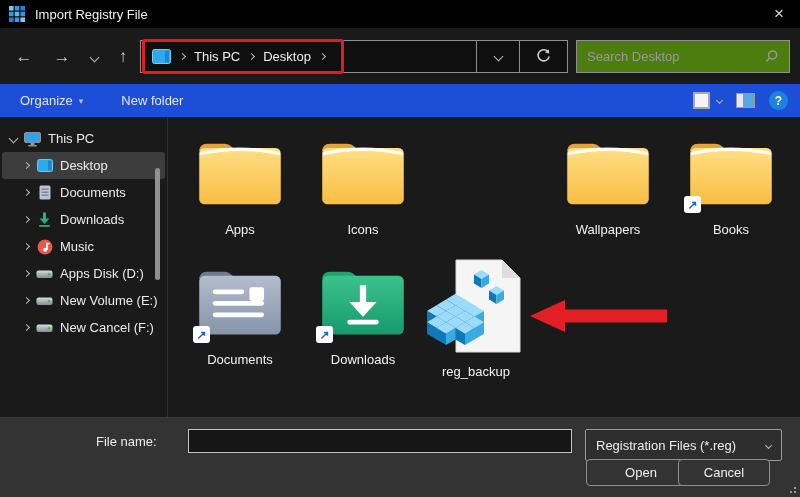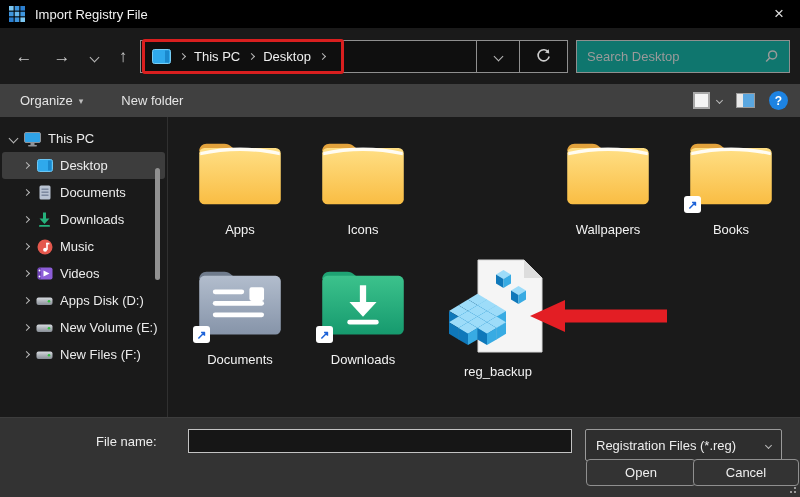--- a/index.html
+++ b/index.html
@@ -20,27 +20,27 @@
   .chev.d { transform:rotate(45deg); }
   .chev.sm { width:5px; height:5px; }
   .addr-box { position:absolute; left:140px; top:40px; width:428px; height:33px; border:1px solid #8f8f8f; background:#0f0f0f; display:flex; align-items:center; }
   .crumbs { flex:0 0 335px; display:flex; align-items:center; height:100%; padding-left:11px; gap:9px; }
   .crumb { font-size:13px; color:#efefef; }
   .addr-div { width:1px; height:100%; background:#8f8f8f; }
   .addr-btn { height:100%; display:flex; align-items:center; justify-content:center; }
   .addr-btn.chv { width:42px; }
   .addr-btn.rfr { flex:1; }
   .red-rect { position:absolute; left:142px; top:39px; width:202px; height:35px; border:3px solid #d91f1f; border-radius:3px; pointer-events:none; z-index:5; }
-  .search-box { position:absolute; left:576px; top:40px; width:214px; height:33px; border:1px solid #8f8f8f; background:#0f766e; display:flex; align-items:center; }
+  .search-box { position:absolute; left:576px; top:40px; width:214px; height:33px; border:1px solid #8f8f8f; background:#4d7c0f; display:flex; align-items:center; }
   .search-box input { flex:1; background:transparent; border:0; outline:0; color:#e8e8e8; font-size:13px; padding-left:10px; font-family:"Liberation Sans", sans-serif; }
   .search-box input::placeholder { color:#9a9a9a; }
   .mag { margin-right:10px; }
 
   
-  .toolbar { position:absolute; left:0; top:84px; width:800px; height:33px; background:#404040; display:flex; align-items:center; }
+  .toolbar { position:absolute; left:0; top:84px; width:800px; height:33px; background:#1d4ed8; display:flex; align-items:center; }
   .tb-item { font-size:13px; color:#e4e4e4; display:flex; align-items:center; gap:6px; }
   .tb-organize { margin-left:20px; }
   .tb-newfolder { margin-left:38px; }
   .tb-right { position:absolute; right:12px; display:flex; align-items:center; gap:14px; }
   .view-ico { width:17px; height:17px; border:2px solid #a8a8a8; background:#f4f4f4; }
   .pane-ico { width:19px; height:15px; border:1px solid #9a9a9a; display:flex; }
   .pane-l { width:6px; background:#e9e9e9; }
   .pane-r { flex:1; background:#5aa7e0; }
   .help-ico { width:19px; height:19px; border-radius:50%; background:#1d83e2; color:#fff; font-size:12px; font-weight:bold; display:flex; align-items:center; justify-content:center; }
 
@@ -62,21 +62,21 @@
   .arrow-ann { position:absolute; left:530px; top:300px; z-index:4; }
 
   
   .footer { position:absolute; left:0; top:417px; width:800px; height:80px; background:#333333; border-top:1px solid #3d3d3d; }
   .fname-label { position:absolute; left:96px; top:434px; width:86px; text-align:left; font-size:13px; color:#ededed; }
   .fname-input { position:absolute; left:188px; top:429px; width:384px; height:24px; background:#161616; border:1px solid #c3c3c3; color:#fff; font-size:13px; padding-left:6px; font-family:"Liberation Sans", sans-serif; outline:none; }
   .ftype { position:absolute; left:585px; top:429px; width:197px; height:32px; background:#2e2e2e; border:1px solid #9a9a9a; border-radius:2px; display:flex; align-items:center; font-size:13px; color:#ededed; padding:0 10px; }
   .ftype .chev { margin-left:auto; }
   .btn { position:absolute; top:459px; height:27px; background:#333333; border:1px solid #8f8f8f; border-radius:4px; color:#efefef; font-size:13px; display:flex; align-items:center; justify-content:center; }
   .btn-open { left:586px; width:110px; }
-  .btn-cancel { left:693px; width:106px; }
+  .btn-cancel { left:678px; width:92px; }
   .grip { position:absolute; right:3px; bottom:3px; }
 </style>
 </head>
 <body>
 
 <div class="app">
 
   <svg width="0" height="0" style="position:absolute">
     <defs>
       <linearGradient id="gy" x1="0" y1="0" x2="0" y2="1">
@@ -239,33 +239,20 @@
               <circle cx="8" cy="8" r="7.5" fill="#e4584d"></circle>
               <rect x="9.2" y="3.8" width="1.6" height="7" fill="#fff"></rect>
               <circle cx="8.1" cy="10.8" r="2" fill="#fff"></circle>
               <rect x="9.2" y="3.8" width="3.2" height="1.6" fill="#fff"></rect>
             </svg>
         </span>
         <span>Music</span>
       </div>
 
 
-      <div class="side-row lvl1">
-        <span class="chev r sm"></span>
-        <span class="sicon">
-          <svg width="16" height="13" viewBox="0 0 16 13">
-              <rect x="0.5" y="0.5" width="15" height="12" rx="2" fill="#8d5ed8"></rect>
-              <rect x="1" y="1" width="3" height="11" fill="#6f42b8"></rect>
-              <circle cx="2.5" cy="3.5" r="0.9" fill="#fff"></circle>
-              <circle cx="2.5" cy="9.5" r="0.9" fill="#fff"></circle>
-              <path d="M6.5 3.5 L12.5 6.5 L6.5 9.5 Z" fill="#fff"></path>
-            </svg>
-        </span>
-        <span>Videos</span>
-      </div>
 
 
       <div class="side-row lvl1">
         <span class="chev r sm"></span>
         <span class="sicon">
           <svg width="17" height="15" viewBox="0 0 17 15">
               <rect x="0.5" y="4.5" width="16" height="7.5" rx="2" fill="url(#gdrv)"></rect>
               <circle cx="13" cy="8.2" r="1.3" fill="#35c045"></circle>
             </svg>
         </span>
@@ -284,21 +271,21 @@
       </div>
 
       <div class="side-row lvl1">
         <span class="chev r sm"></span>
         <span class="sicon">
           <svg width="17" height="15" viewBox="0 0 17 15">
               <rect x="0.5" y="4.5" width="16" height="7.5" rx="2" fill="url(#gdrv)"></rect>
               <circle cx="13" cy="8.2" r="1.3" fill="#35c045"></circle>
             </svg>
         </span>
-        <span>New Files (F:)</span>
+        <span>New Cancel (F:)</span>
       </div>
 
     </div>
   </div>
   <div class="side-scroll" style="top:168px;height:112px;"></div>
   <div class="v-sep"></div>
 
   <div class="tile" style="left:184px;top:134px;">
     <svg width="92" height="78" viewBox="0 0 88 74">
       <path d="M5 16 c0-4 3-7 7-7 h17 c2.5 0 5 1 6.8 2.9 L41 16 Z" fill="#e2a23c"></path>
@@ -355,21 +342,21 @@
       <path d="M5 16 c0-4 3-7 7-7 h17 c2.5 0 5 1 6.8 2.9 L41 16 Z" fill="#1fa373"></path>
       <rect x="5" y="13" width="78" height="56" rx="5" fill="url(#ggr)"></rect>
       <rect x="41" y="22" width="6" height="20" fill="#fff"></rect>
       <path d="M31 38 L57 38 L44 52 Z" fill="#fff"></path>
       <rect x="29" y="55" width="30" height="4.5" rx="2.2" fill="#fff"></rect>
     </svg>
     <div class="badge">↗</div>
     <div class="tlabel">Downloads</div>
   </div>
 
-  <div class="tile" style="left:442px;top:258px;">
+  <div class="tile" style="left:420px;top:258px;">
     <svg width="100" height="96" viewBox="0 0 100 96">
       <path d="M30 2 H76 L94 20 V94 H30 Z" fill="#f5f5f5" stroke="#d8d8d8" stroke-width="1"></path>
       <path d="M76 2 L94 20 H76 Z" fill="#dddddd"></path>
       <use href="#cb" transform="translate(48,12) scale(0.75)"></use>
       <use href="#cb" transform="translate(63,28) scale(0.75)"></use>
       <g transform="translate(1,32) scale(0.95)">
         <use href="#cb" x="20" y="4"></use>
           <use href="#cb" x="10" y="10"></use>
           <use href="#cb" x="30" y="10"></use>
         <use href="#cb" x="0" y="16"></use>

